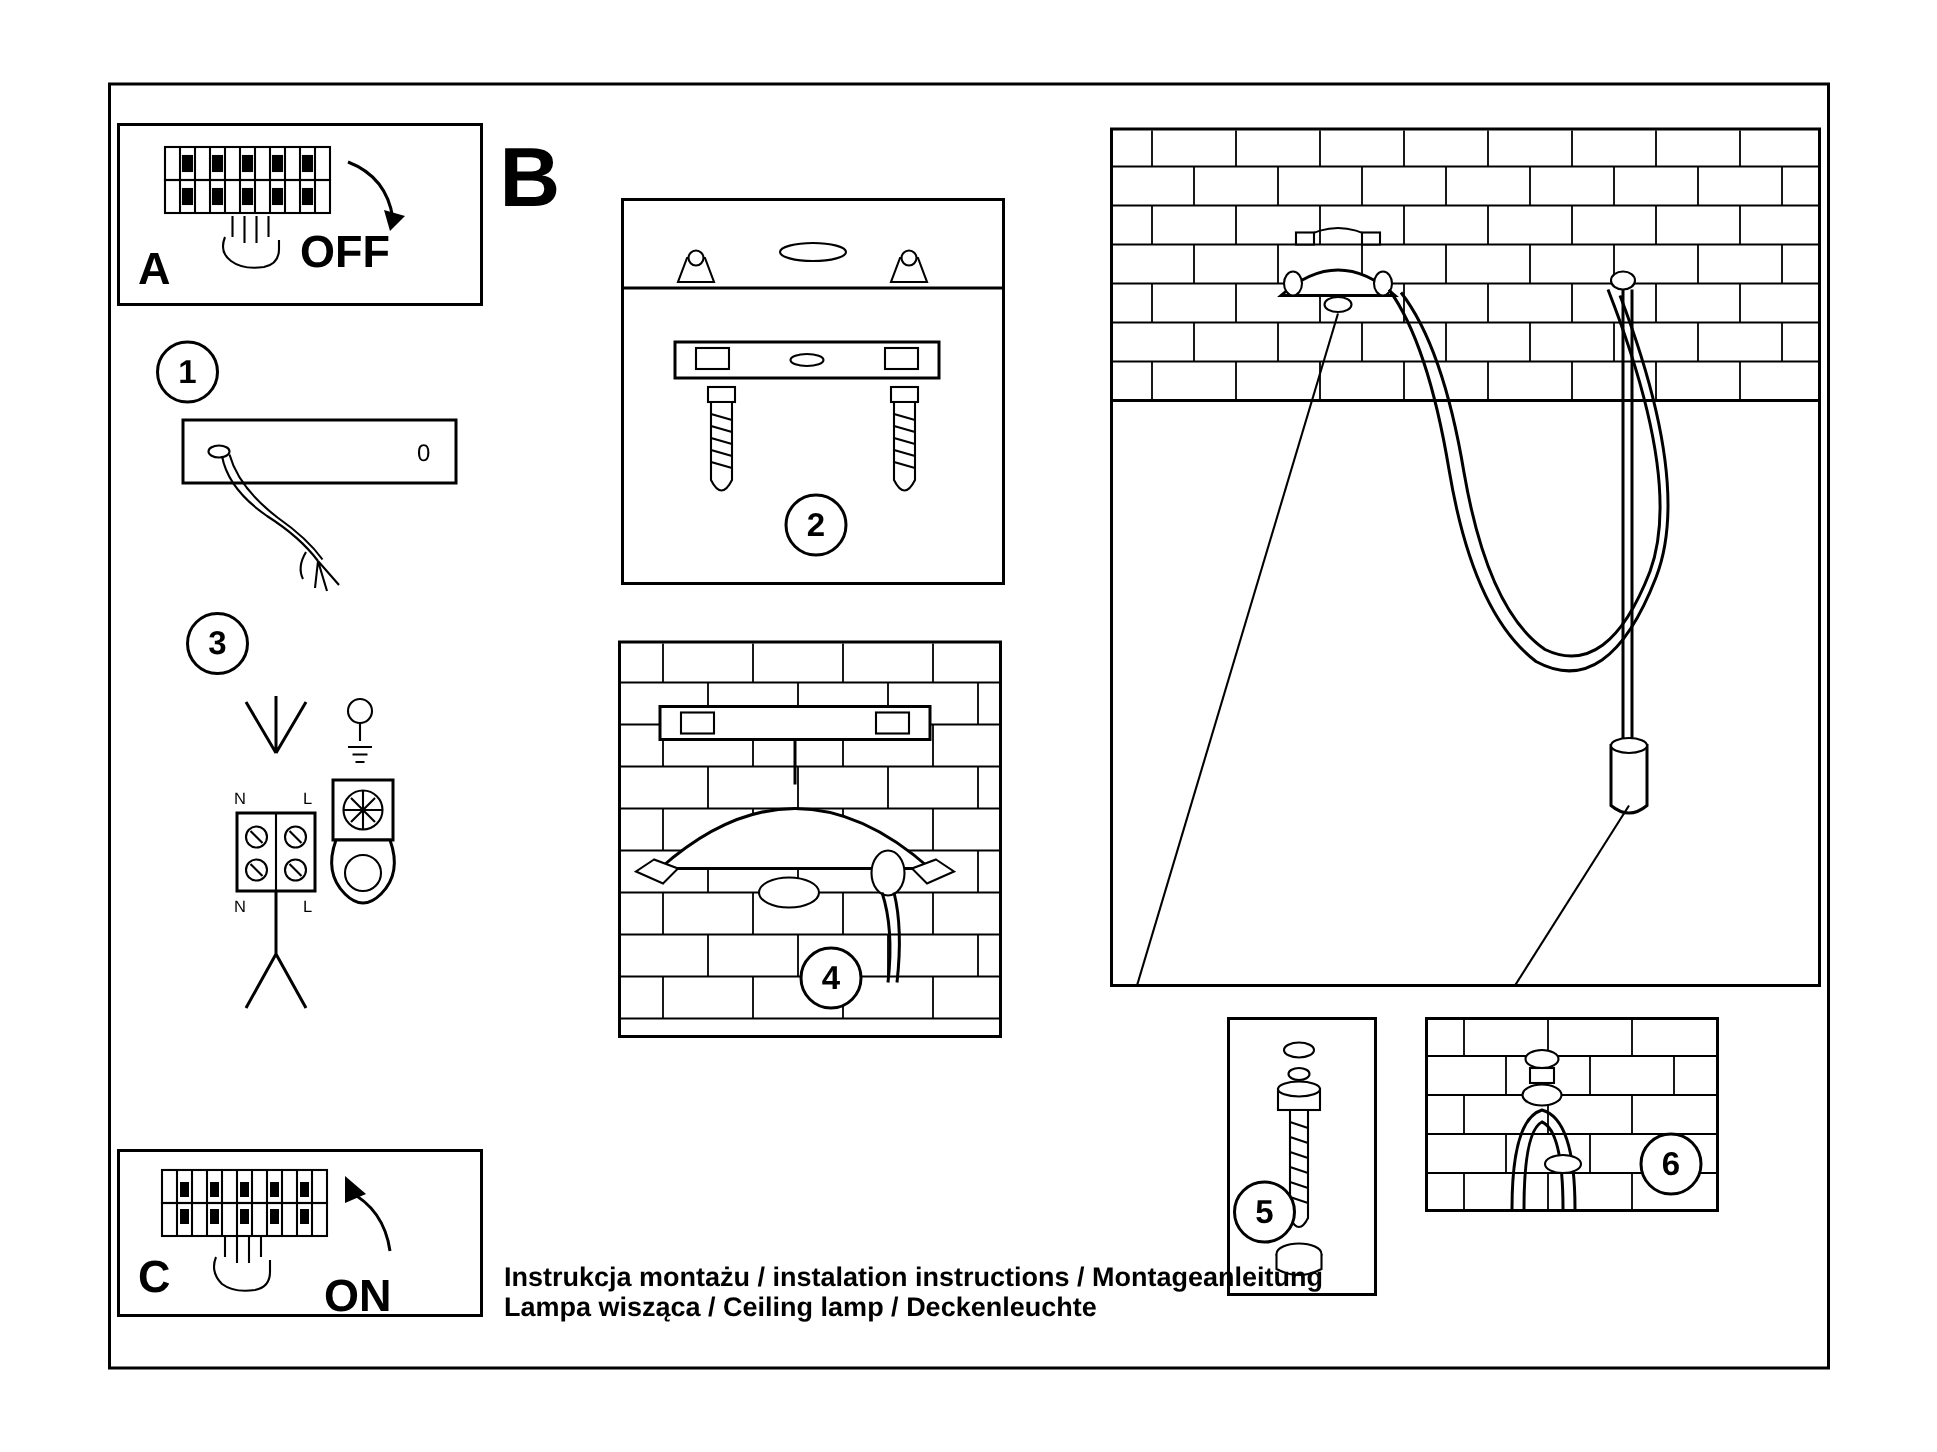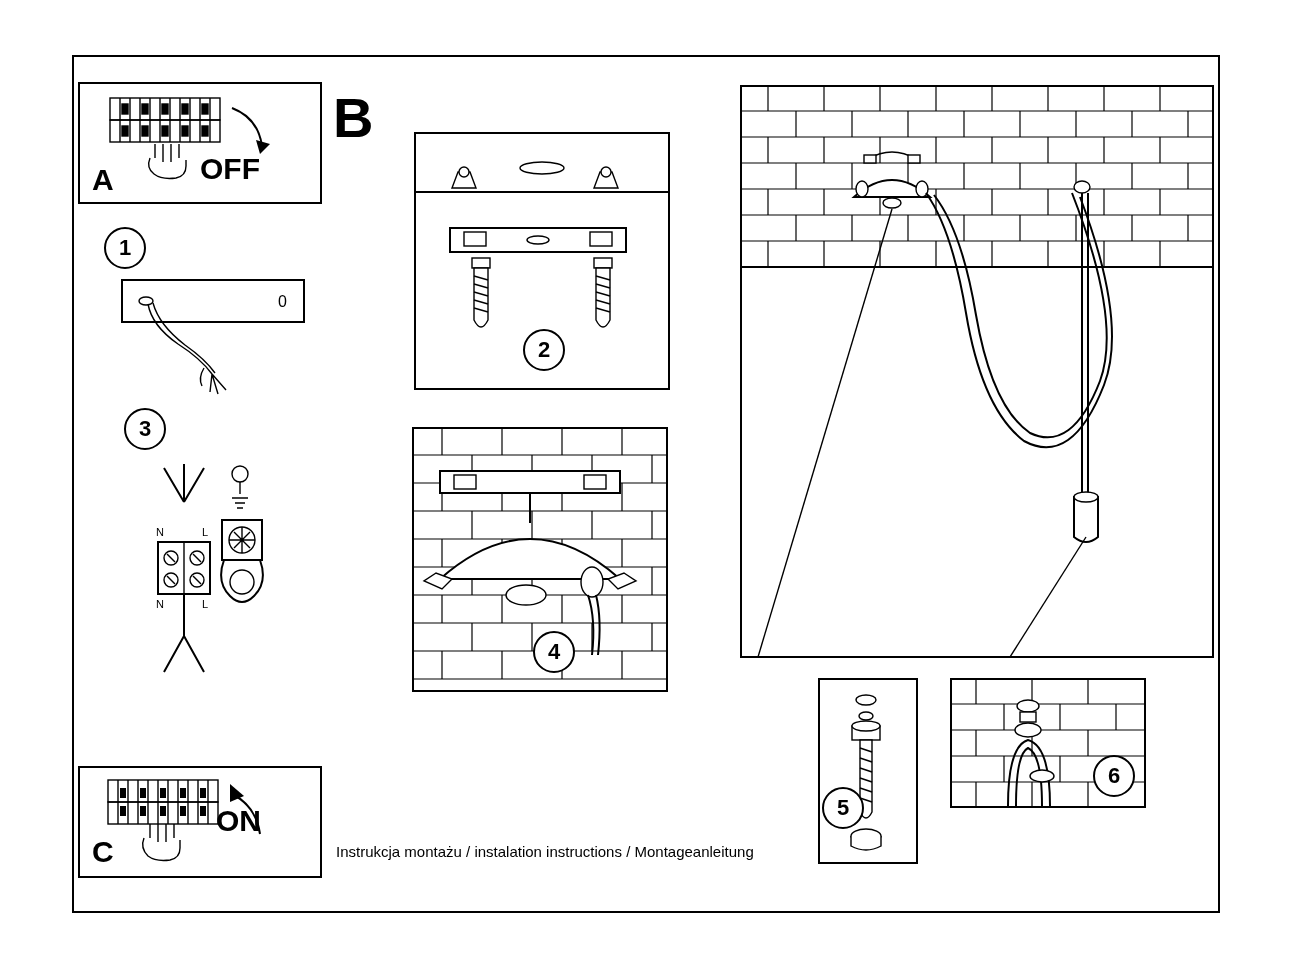--- a/index.html
+++ b/index.html
@@ -3,21 +3,21 @@
 <meta charset="utf-8">
 <style>
   html,body{margin:0;padding:0;background:#ffffff;}
   body{font-family:"Liberation Sans", sans-serif;}
   #page{position:relative;width:1291px;height:968px;background:#fff;overflow:hidden;}
   .frame{position:absolute;border:2px solid #000;box-sizing:border-box;}
   .box{position:absolute;border:2px solid #000;box-sizing:border-box;background:#fff;}
   .lbl{position:absolute;font-weight:bold;color:#000;}
   .circnum{position:absolute;width:38px;height:38px;border:2px solid #000;border-radius:50%;
            display:flex;align-items:center;justify-content:center;font-size:22px;font-weight:bold;background:#fff;}
-  .capt{position:absolute;font-size:15px;color:#000;line-height:21px;}
+  .capt{position:absolute;font-size:18px;color:#000;line-height:21px;font-weight:bold;}
   svg{position:absolute;left:0;top:0;overflow:visible;}
   .st{fill:none;stroke:#000;stroke-width:2;}
   .st1{fill:none;stroke:#000;stroke-width:1.4;}
   .stf{fill:#fff;stroke:#000;stroke-width:2;}
   .stf1{fill:#fff;stroke:#000;stroke-width:1.4;}
   .brick{fill:none;stroke:#000;stroke-width:1.2;}
 </style>
 </head>
 <body>
 
@@ -420,17 +420,18 @@
       <rect x="122" y="40" width="6" height="10" fill="#000"></rect>
     </g>
 
     <path class="st1" d="M72,58 l0,14 m8,-14 l0,18 m8,-18 l0,18 m8,-18 l0,14"></path>
     <path class="st1" d="M66,72 q-4,10 4,18 q8,6 22,4 q10,-2 10,-12 l0,-8"></path>
 
     <path class="st" d="M182,68 q-4,-28 -28,-40"></path>
     <polygon points="152,18 166,30 152,36" fill="#000"></polygon>
   </svg>
   <div class="lbl" style="left:92px;top:835px;font-size:30px;">C</div>
-  <div class="lbl" style="left:216px;top:804px;font-size:30px;">ON</div>
+  <div class="lbl" style="left:216px;top:848px;font-size:30px;">ON</div>
 
   <div class="capt" style="left:336px;top:841px;">Instrukcja montażu / instalation instructions / Montageanleitung</div>
+  <div class="capt" style="left:336px;top:861px;">Lampa wisząca / Ceiling lamp / Deckenleuchte</div>
 
 </div>
 
 </body></html>

